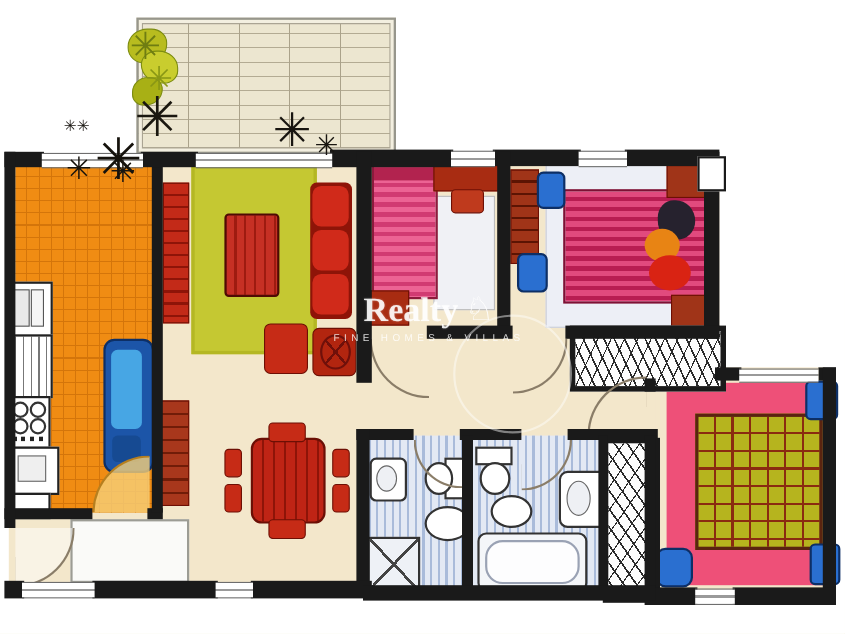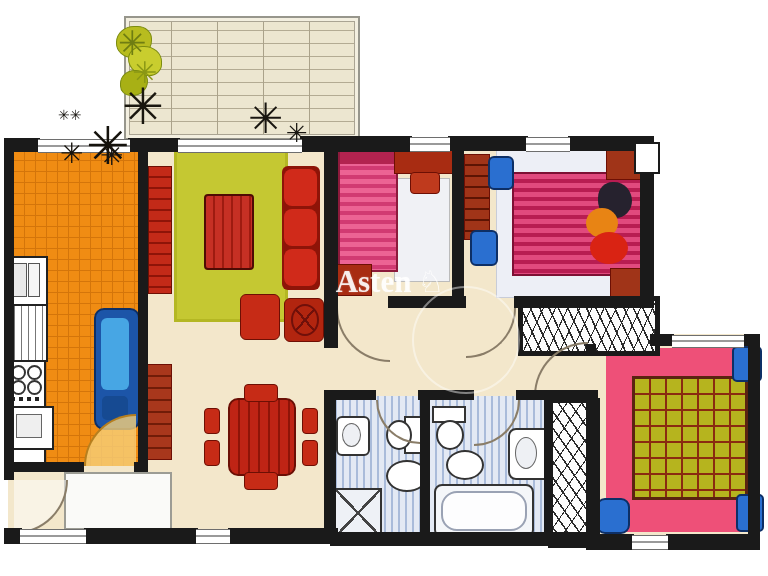--- a/index.html
+++ b/index.html
@@ -225,19 +225,20 @@
 
   <div class="wall" style="left:4px;top:528px;width:18px;height:16px;"></div>
   <div class="win" style="left:20px;top:529px;width:66px;height:13px;"></div>
   <div class="wall" style="left:84px;top:528px;width:114px;height:16px;"></div>
   <div class="win" style="left:196px;top:529px;width:34px;height:13px;"></div>
   <div class="wall" style="left:228px;top:528px;width:110px;height:16px;"></div>
   <div class="wall" style="left:330px;top:532px;width:266px;height:14px;"></div>
 
   <div class="wm" style="left:250px;top:264px;width:280px;text-align:center;">
     <div style="display:flex;align-items:center;justify-content:center;gap:6px;">
-      <span style="font-size:31px;font-weight:bold;text-shadow:0 0 2px rgba(255,255,255,.35);">Asten</span>
+      <span style="font-size:31px;font-weight:bold;text-shadow:0 0 2px rgba(255,255,255,.35);">Realty</span>
       <span class="glyph" style="position:static;font-size:30px;color:rgba(255,255,255,.9);">♘</span>
     </div>
+    <div style="font-family:'Liberation Sans',sans-serif;font-size:9px;letter-spacing:4px;margin-top:2px;color:rgba(255,255,255,.82);">FINE HOMES &amp; VILLAS</div>
   </div>
   <div class="abs" style="left:412px;top:286px;width:104px;height:104px;border:2px solid rgba(255,255,255,.45);border-radius:50%;z-index:29;"></div>
 
 </div>
 
 </body></html>

